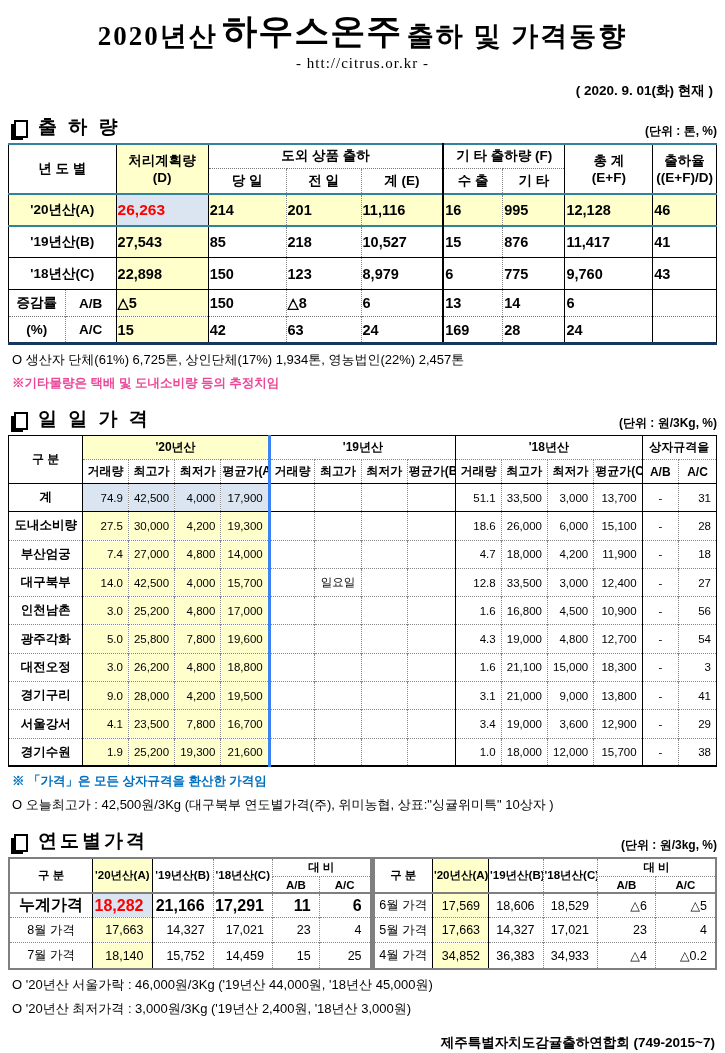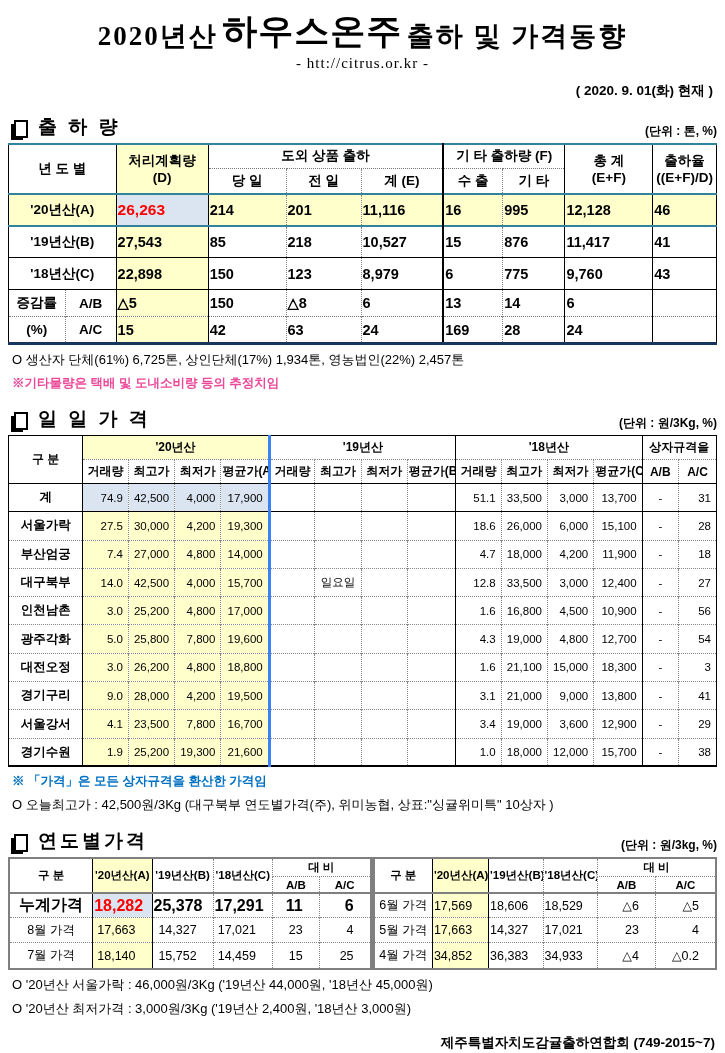--- a/index.html
+++ b/index.html
@@ -65,21 +65,21 @@
   
   .t3wrap { display:flex; border:2px solid #7f7f7f; margin-top:3px; }
   .t3half { width:51%; }
   .t3half + .t3half { width:49%; border-left:5px solid #7f7f7f; }
   .t3 th { font-size:11.5px; font-weight:800; height:16px; }
   .t3 thead { border-bottom:2px solid #7f7f7f; }
   .t3 th.dae { border-bottom:1px dotted #888; }
   .t3 th.c1 { background:#ffffcc; }
   .t3 tbody tr { height:25px; border-top:1px dotted #888; }
   .t3 tbody tr:first-child { border-top:none; }
-  .t3 tbody td { font-size:12.5px; text-align:right; padding-right:16px; }
+  .t3 tbody td { font-size:12.5px; text-align:right; padding-right:8px; }
   .t3 tbody td.c0 { text-align:center; padding:0; font-size:12.5px; }
   .t3 td.c1 { background:#ffffcc; }
   #t3a tbody tr:first-child td { font-weight:700; font-size:16px; }
   #t3a tbody tr:first-child td.c1 { background:#dbe5f1; color:#fe0000; }
   .t3 td, .t3 th { border-left:1px dotted #888; }
   .t3 .c0 { border-left:none; }
   .t3 .c1, .t3 .c2 { border-left:1px solid #000; }
   
   .note { font-size:13px; margin:6px 0 0 4px; }
   .note.red { color:#ec4899; font-weight:700; font-size:12.5px; }
@@ -264,21 +264,21 @@
         <td class="c7"></td>
         <td class="c8"></td>
         <td class="c9">51.1</td>
         <td class="c10">33,500</td>
         <td class="c11">3,000</td>
         <td class="c12">13,700</td>
         <td class="c13">-</td>
         <td class="c14">31</td>
       </tr>
       <tr>
-        <td class="c0">서울가락</td>
+        <td class="c0">도내소비량</td>
         <td class="c1">27.5</td>
         <td class="c2">30,000</td>
         <td class="c3">4,200</td>
         <td class="c4">19,300</td>
         <td class="c5"></td>
         <td class="c6"></td>
         <td class="c7"></td>
         <td class="c8"></td>
         <td class="c9">18.6</td>
         <td class="c10">26,000</td>
@@ -454,21 +454,21 @@
         </tr>
         <tr>
           <th class="c4">A/B</th>
           <th class="c5">A/C</th>
         </tr>
       </thead>
       <tbody>
           <tr>
             <td class="c0">누계가격</td>
             <td class="c1">18,282</td>
-            <td class="c2">25,378</td>
+            <td class="c2">21,166</td>
             <td class="c3">17,291</td>
             <td class="c4">11</td>
             <td class="c5">6</td>
           </tr>
           <tr>
             <td class="c0">8월 가격</td>
             <td class="c1">17,663</td>
             <td class="c2">14,327</td>
             <td class="c3">17,021</td>
             <td class="c4">23</td>

